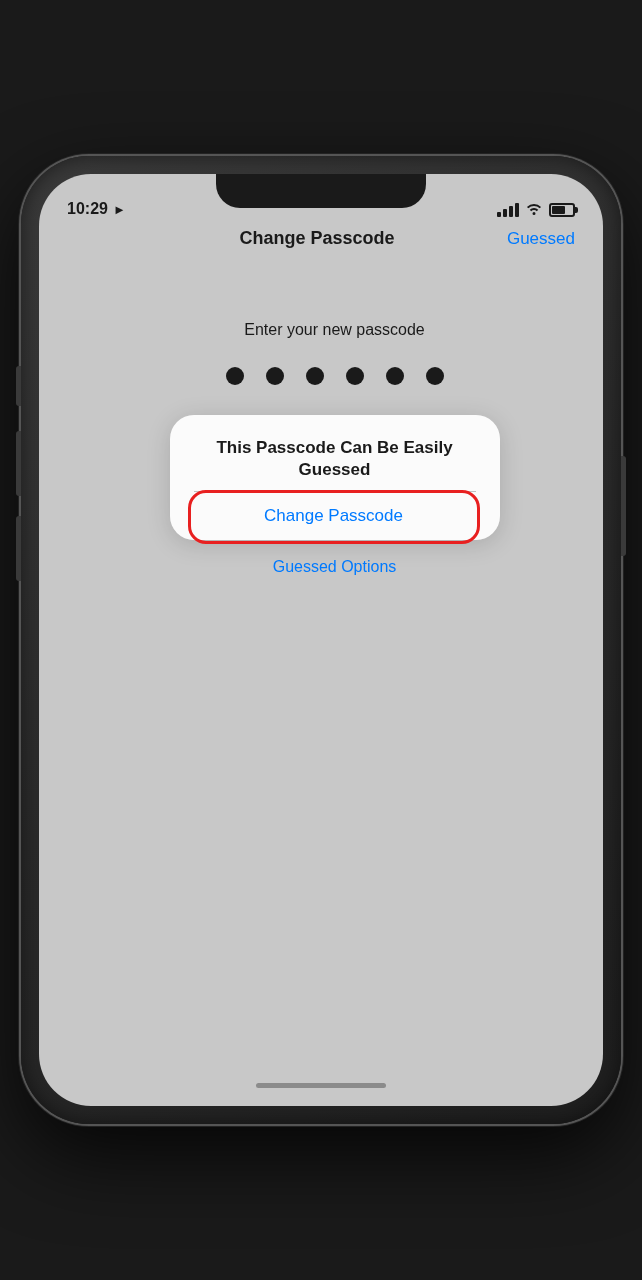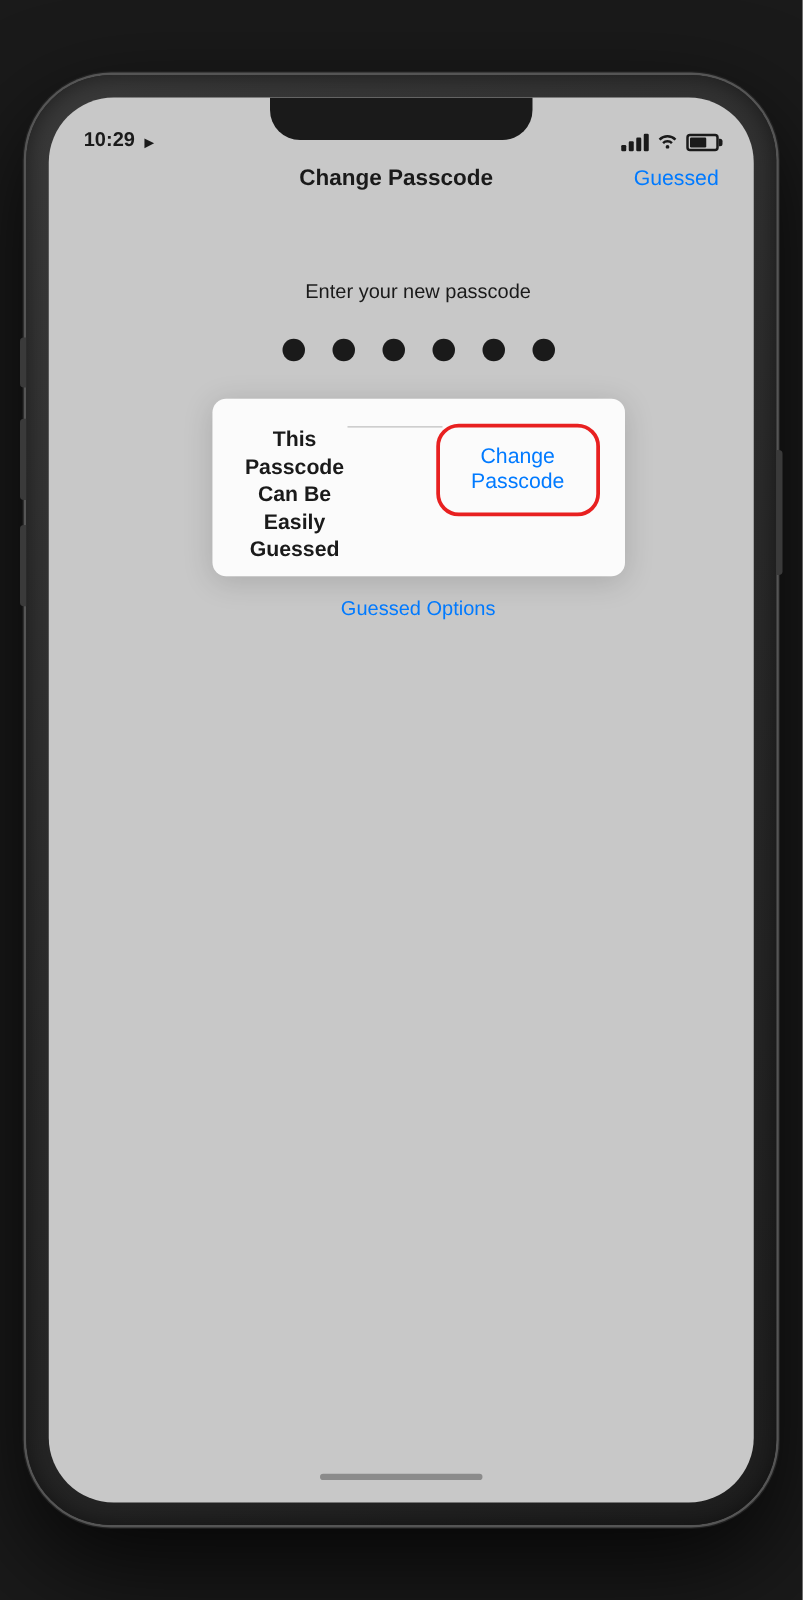--- a/index.html
+++ b/index.html
@@ -9,21 +9,21 @@
       height: 1280px;
       background: #1a1a1a;
       display: flex;
       justify-content: center;
       align-items: center;
       font-family: -apple-system, 'SF Pro Display', 'Helvetica Neue', Arial, sans-serif;
     }
 
     .phone-outer {
       width: 600px;
-      height: 1160px;
+      height: 968px;
       background: linear-gradient(145deg, #3a3a3a, #2a2a2a, #1e1e1e);
       border-radius: 68px;
       position: relative;
       box-shadow:
         0 0 0 2px #555,
         0 0 0 3px #222,
         inset 0 0 20px rgba(0,0,0,0.5),
         0 30px 80px rgba(0,0,0,0.8);
     }
 
@@ -212,27 +212,28 @@
     .passcode-dot {
       width: 18px;
       height: 18px;
       background: #1a1a1a;
       border-radius: 50%;
     }
 
     
     .alert-card {
       background: rgba(255,255,255,0.92);
-      border-radius: 11px;
+      border-radius: 24px;
       padding: 22px 24px 0;
       width: 330px;
       backdrop-filter: blur(10px);
       box-shadow: 0 4px 24px rgba(0,0,0,0.15);
       display: flex;
-      align-items: flex-start;
+      flex-direction: column;
+      align-items: flex-end;
     }
 
     .alert-title {
       font-size: 17px;
       font-weight: 700;
       color: #1a1a1a;
       text-align: center;
       margin-bottom: 10px;
       line-height: 1.3;
     }

